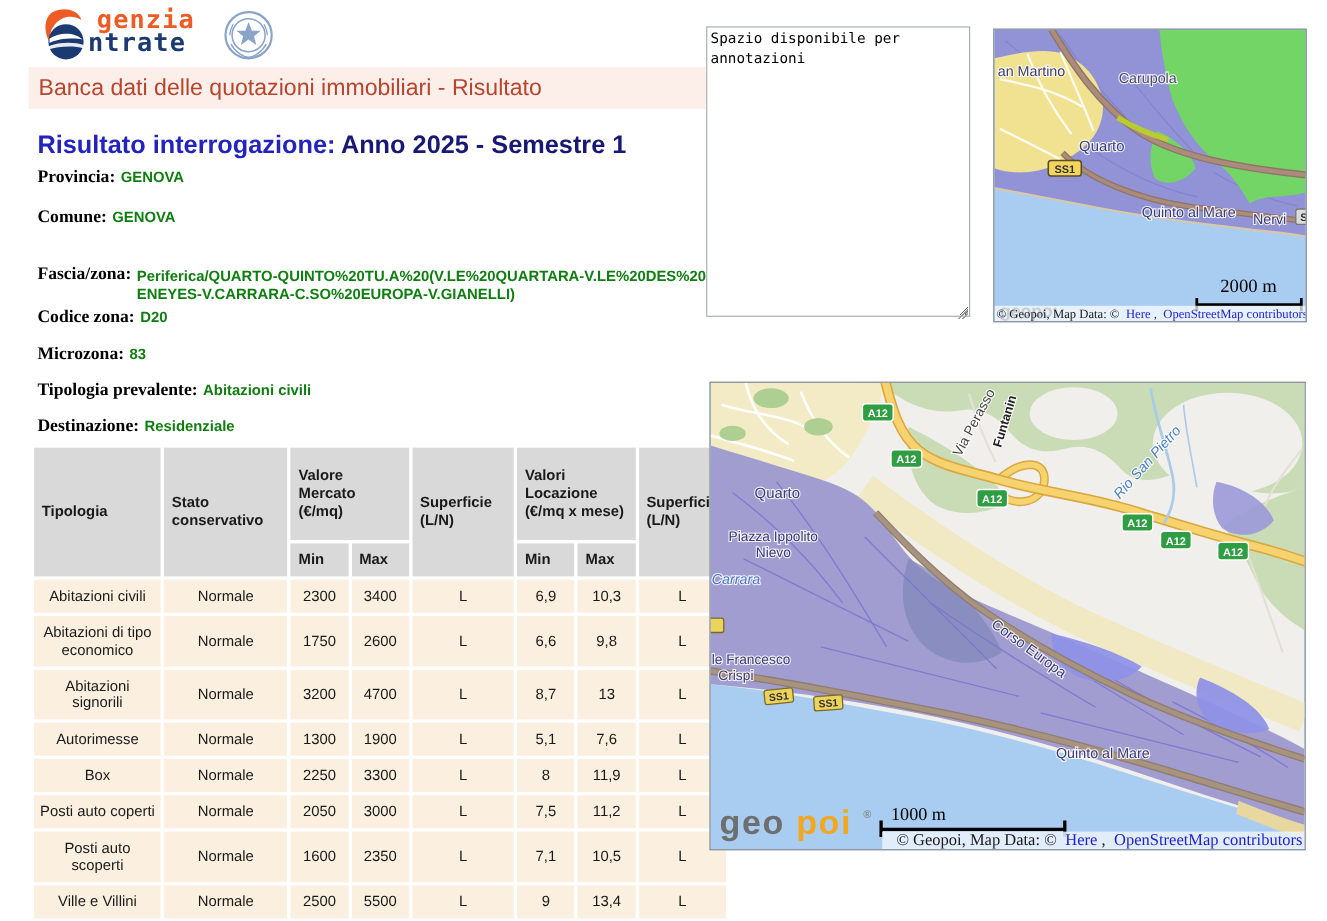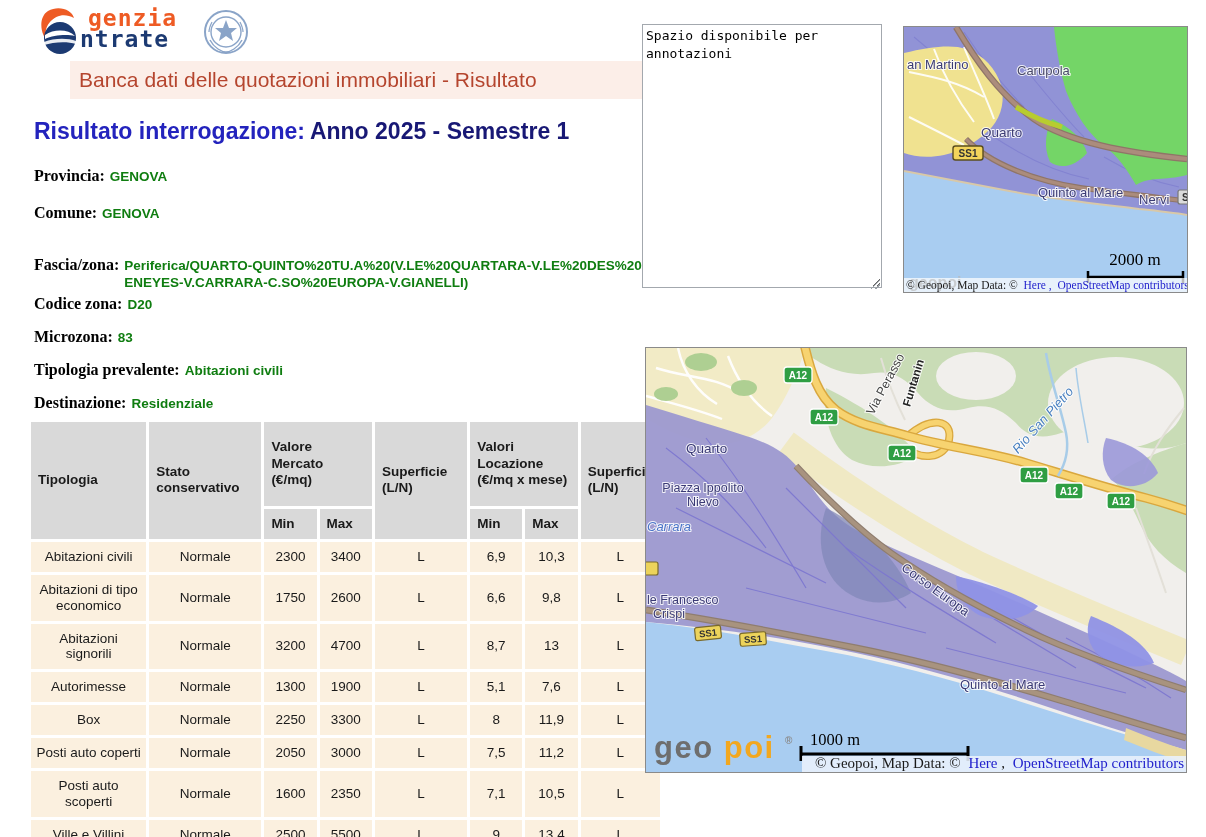--- a/index.html
+++ b/index.html
@@ -10,30 +10,30 @@
   .left-col{position:absolute;left:12px;top:0;width:637px;padding-left:14px;}
   .brand-row{position:relative;height:50px;margin:8px 0 0 8px;}
   .brand-mark{position:absolute;left:0;top:0;}
   .brand-text{position:absolute;left:46px;top:0;font-family:"DejaVu Sans Mono",monospace;
               font-weight:bold;font-size:23px;line-height:21px;letter-spacing:1px;}
   .brand-line1{color:var(--brand_orange,#ee5b24);margin-left:8px;}
   .brand-line2{color:var(--brand_navy,#1c3a72);}
   .emblem{position:absolute;left:168px;top:0;}
 
   .banner{margin-top:3px;background:var(--banner_bg,#fceee8);color:var(--banner_text,#b5452e);
-          font-size:21px;padding:7px 9px;margin-left:44px;}
+          font-size:21px;padding:7px 9px;}
 
   .query-line{margin:19px 8px 0 8px;font-size:23px;font-weight:bold;}
   .query-label{color:var(--query_blue,#2323bd);}
   .query-value{color:var(--query_navy,#181875);margin-left:5px;}
 
   .field{margin:15px 8px 0 8px;font-size:16px;}
   .field .lbl{font-family:"Liberation Serif",serif;font-weight:bold;color:#000;}
   .field .val{font-size:13.5px;font-weight:bold;color:var(--value_green,#0f7d10);margin-left:5px;}
-  .field.tight{margin-top:22px;}
+  .field.tight{margin-top:7px;}
   .field.mid{margin-top:19px;}
   .field.fascia{margin-top:34px;display:flex;}
   .field.fascia .lbl{flex:none;}
   .field.fascia .val{display:block;width:532px;word-break:break-all;line-height:1.25;margin-top:2px;}
   .field.codice{margin-top:3px;}
 
   
   table.quotes{border-collapse:separate;border-spacing:3px;margin:7px 0 0 2px;
                font-size:13.5px;color:#1a1a1a;table-layout:fixed;}
   table.quotes th{background:var(--header_gray,#d9d9d9);font-weight:bold;text-align:left;

